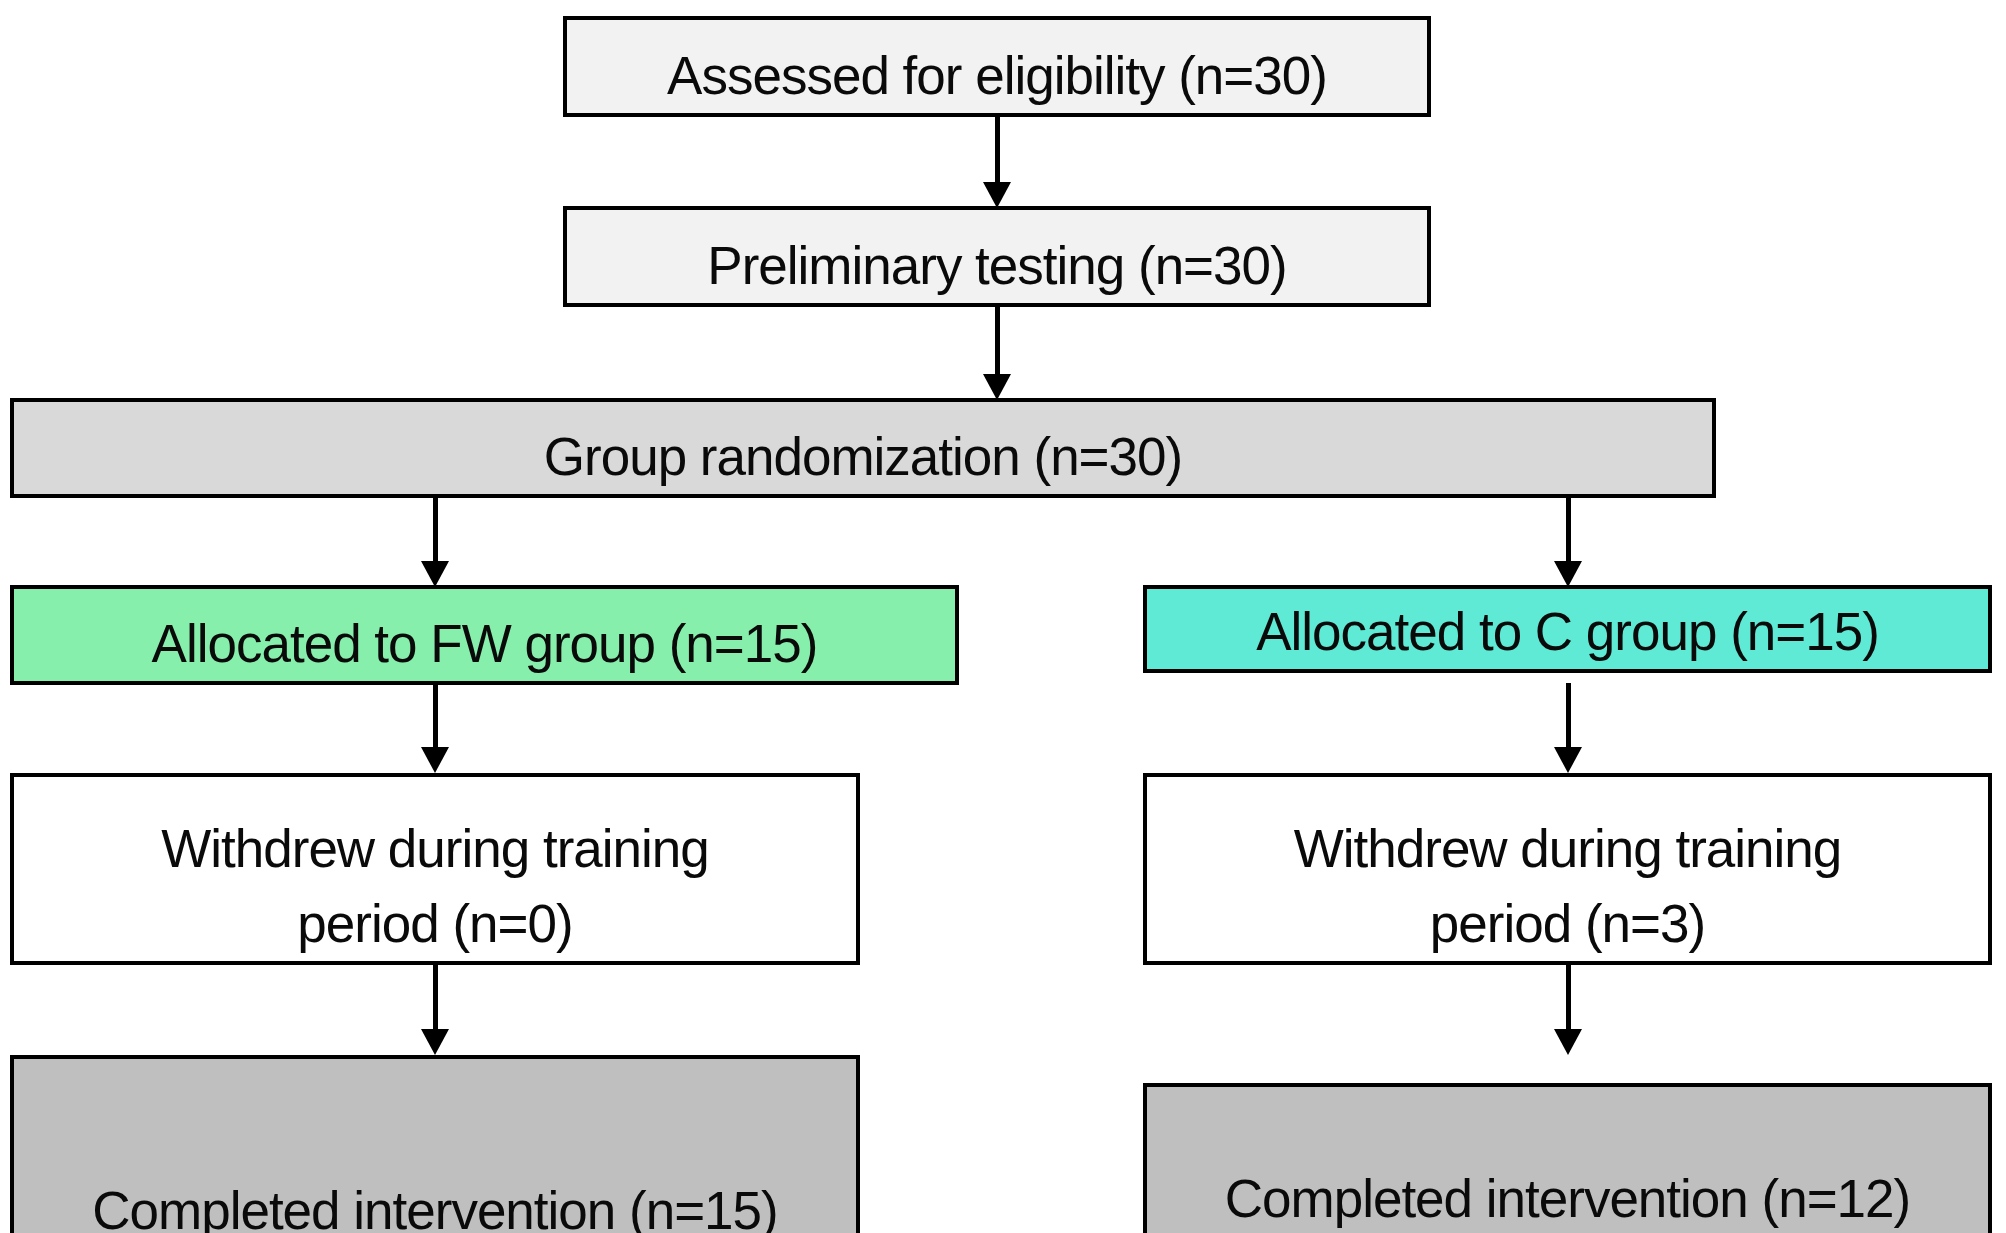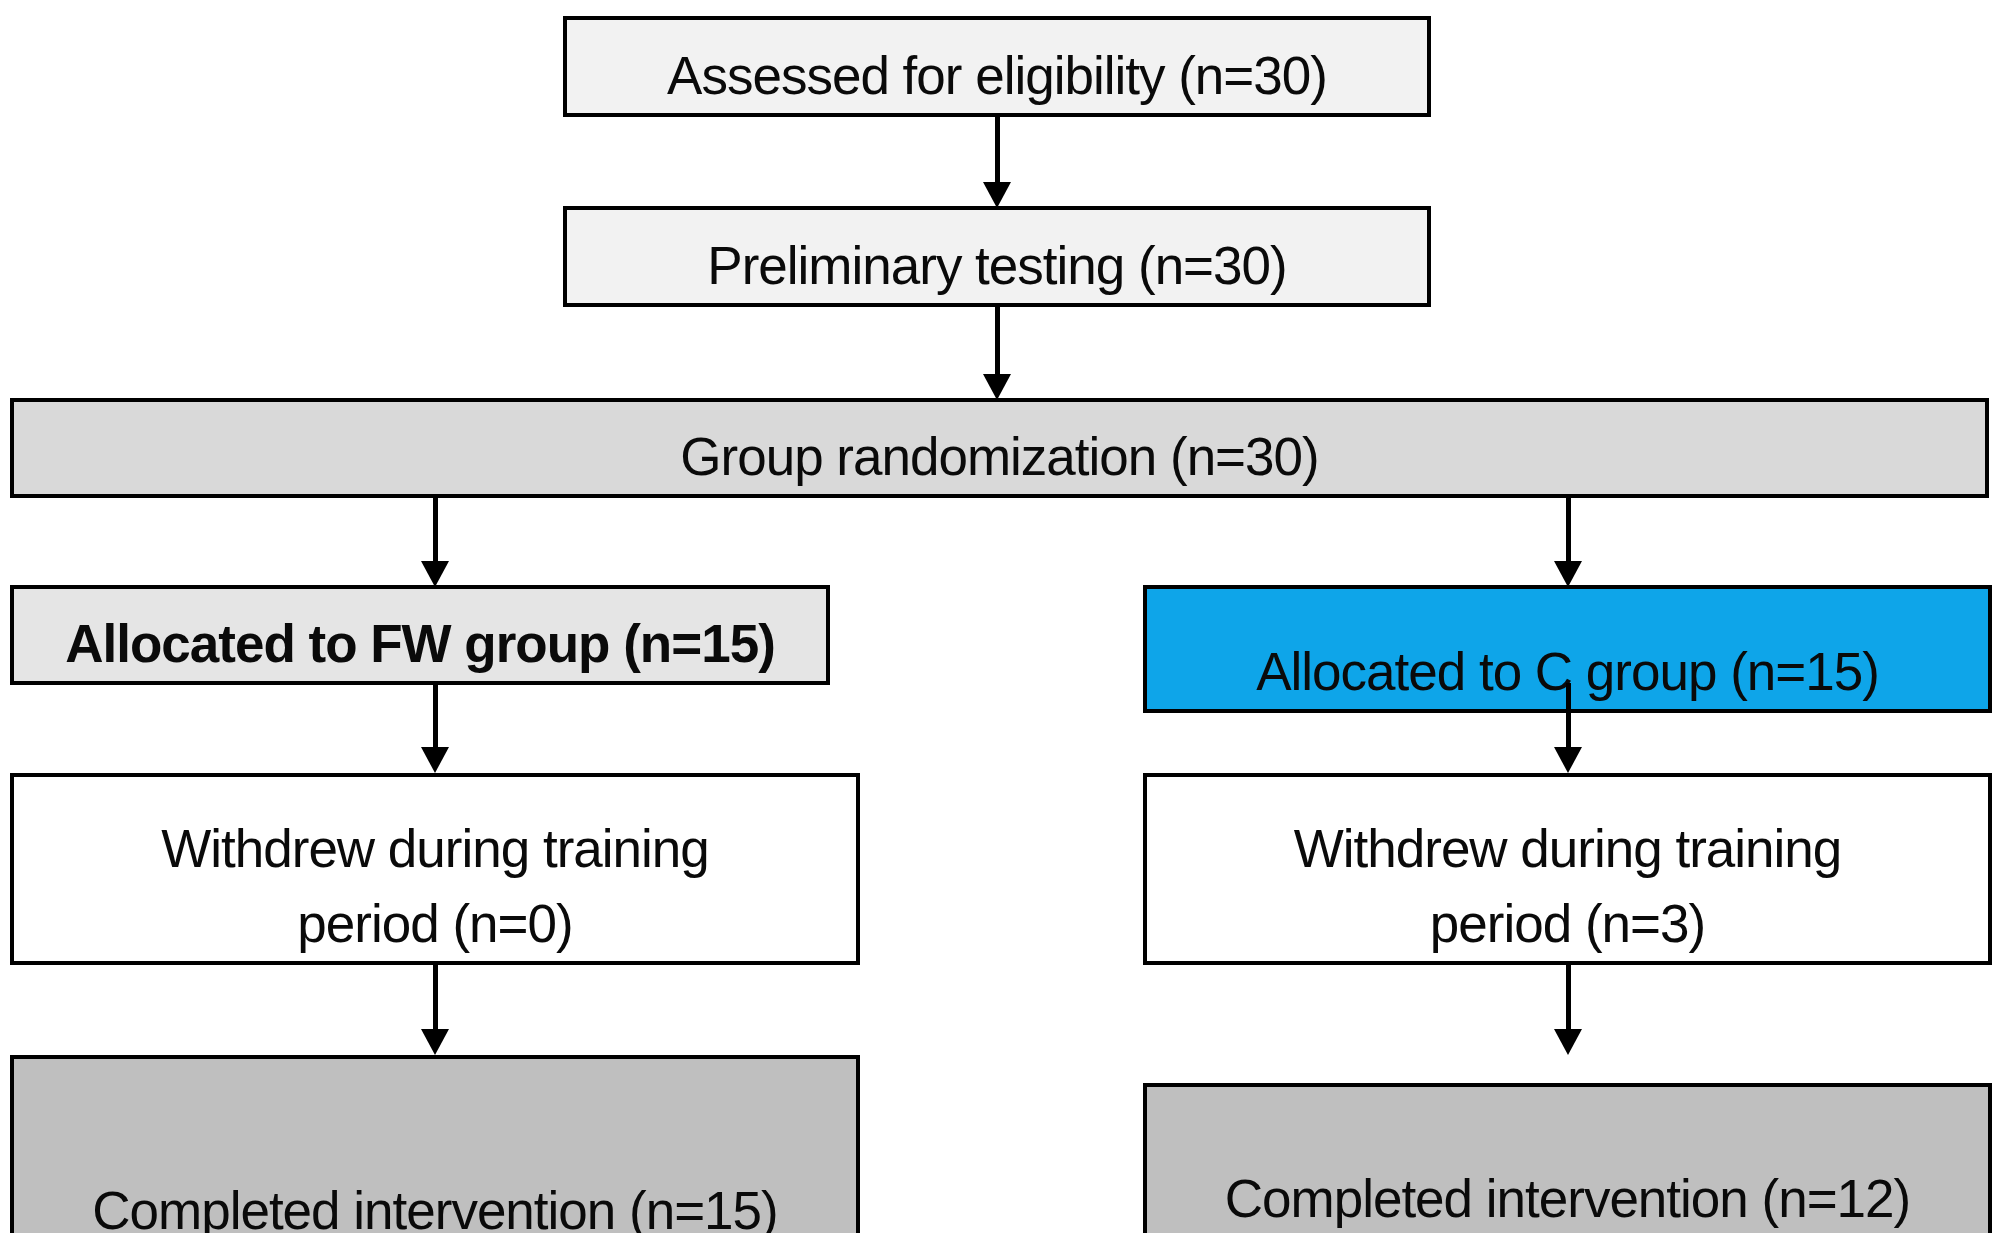--- a/index.html
+++ b/index.html
@@ -65,39 +65,39 @@
 
   <div class="node" style="left: 563px; top: 206px; width: 868px; height: 101px; background: rgb(242, 242, 242);">
     <span>Preliminary testing (n=30)</span>
   </div>
 
   <div class="arrow" style="left:983px; top:305px; height:95px;">
     <div class="arrow-shaft"></div>
     <div class="arrow-head"></div>
   </div>
 
-  <div class="node" style="left: 10px; top: 398px; width: 1979px; height: 100px; background: rgb(217, 217, 217);">
+  <div class="node" style="left: 10px; top: 398px; width: 1706px; height: 100px; background: rgb(217, 217, 217);">
     <span>Group randomization (n=30)</span>
   </div>
 
   <div class="arrow" style="left:421px; top:496px; height:91px;">
     <div class="arrow-shaft"></div>
     <div class="arrow-head"></div>
   </div>
 
   <div class="arrow" style="left:1554px; top:496px; height:91px;">
     <div class="arrow-shaft"></div>
     <div class="arrow-head"></div>
   </div>
 
-  <div class="node" style="left: 10px; top: 585px; width: 820px; height: 100px; background: #e5e5e5; font-weight: bold;">
+  <div class="node" style="left: 10px; top: 585px; width: 949px; height: 100px; background: #86efac;">
     <span>Allocated to FW group (n=15)</span>
   </div>
 
-  <div class="node" style="left: 1143px; top: 585px; width: 849px; height: 128px; background: #0ea5e9;">
+  <div class="node" style="left: 1143px; top: 585px; width: 849px; height: 88px; background: #5eead4;">
     <span>Allocated to C group (n=15)</span>
   </div>
 
   <div class="arrow" style="left:421px; top:683px; height:90px;">
     <div class="arrow-shaft"></div>
     <div class="arrow-head"></div>
   </div>
 
   <div class="arrow" style="left:1554px; top:683px; height:90px;">
     <div class="arrow-shaft"></div>

